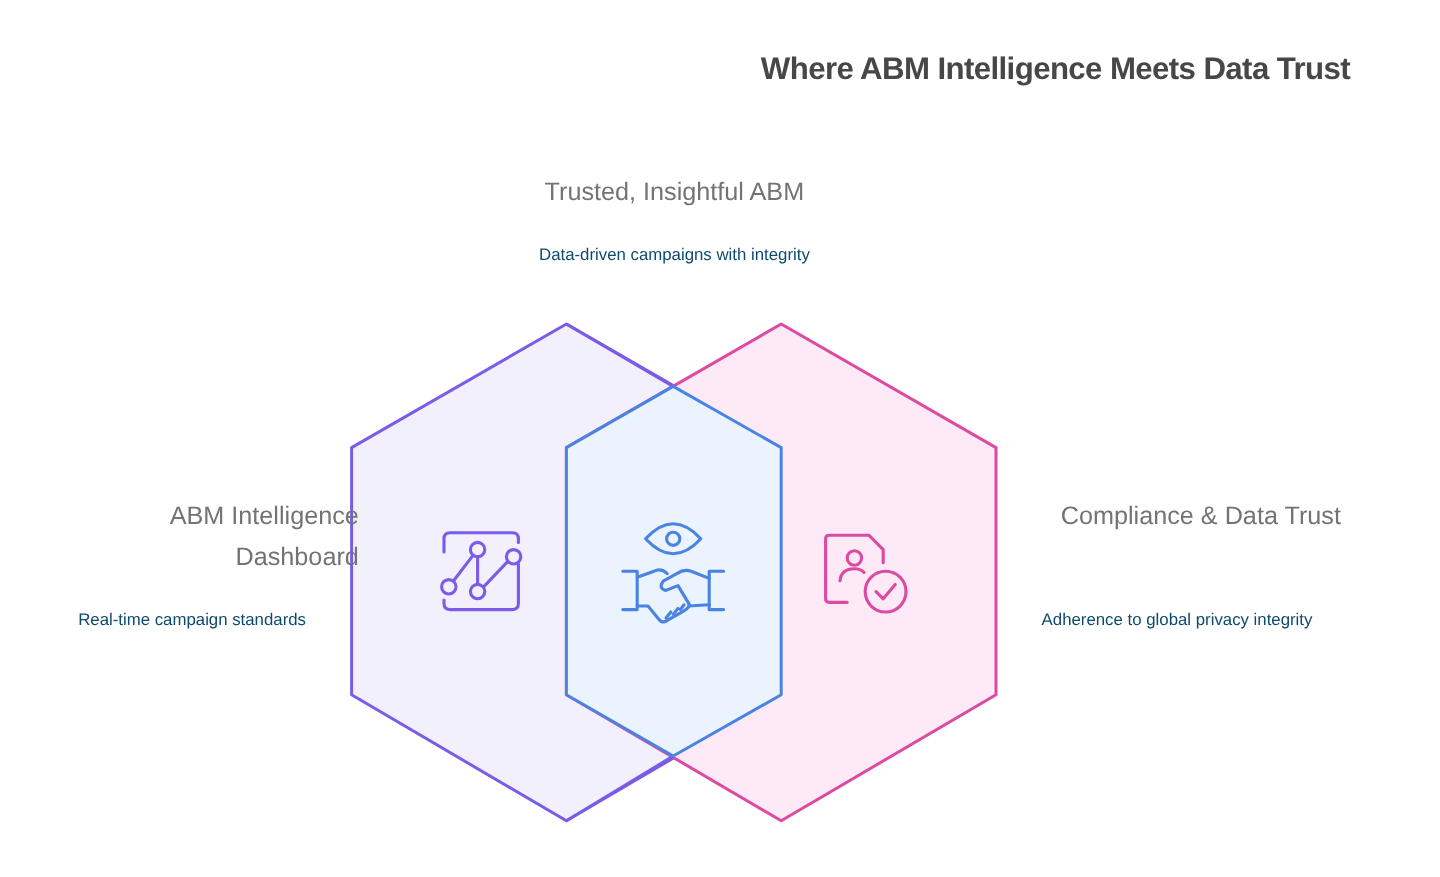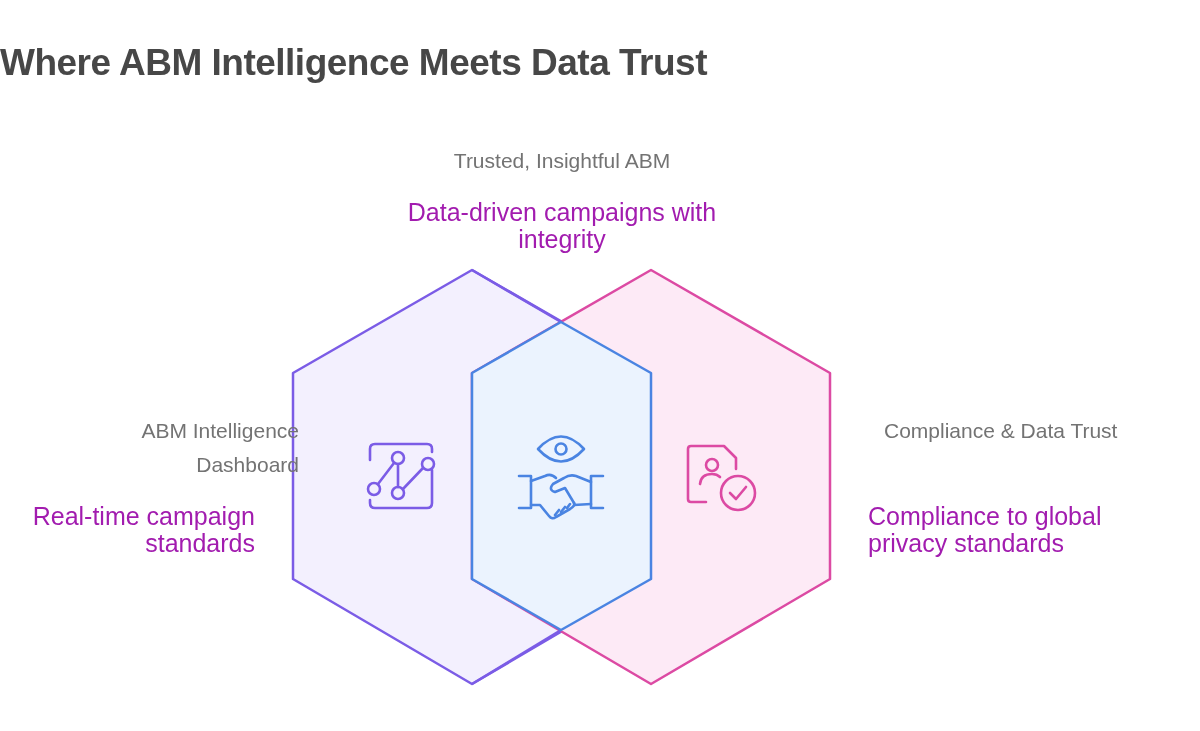--- a/index.html
+++ b/index.html
@@ -1,20 +1,20 @@
 <!DOCTYPE html>
 <html><head>
 <meta charset="utf-8">
 <style>
   html, body { margin:0; padding:0; background:#ffffff; }
   body { width:1200px; height:731px; position:relative; overflow:hidden; font-family:"Liberation Sans", sans-serif; }
-  .title { position:absolute; left:0; width:1125px; top:42px; text-align:left; font-size:37px; font-weight:bold; color:#474747; letter-spacing:-0.5px; }
+  .title { position:absolute; left:0; width:1125px; top:42px; text-align:right; font-size:26px; font-weight:bold; color:#474747; letter-spacing:-0.5px; }
   svg.diagram { position:absolute; left:0; top:0; }
   .heading { position:absolute; font-size:21px; color:#737373; line-height:34px; }
-  .desc { position:absolute; font-size:25px; color:#a21caf; line-height:27px; }
+  .desc { position:absolute; font-size:14px; color:#0c4a6e; line-height:27px; }
   .top-h { left:360px; width:404px; top:144px; text-align:center; }
   .top-d { left:390px; width:344px; top:199px; text-align:center; }
   .left-h { left:0; width:255px; top:414px; text-align:right;margin-left:44px; }
   .left-d { left:0; width:255px; top:503px; text-align:right; }
   .right-h { left:868px; width:290px; top:414px; text-align:left;margin-left:16px; }
   .right-d { left:868px; width:300px; top:503px; text-align:left; }
 </style>
 </head>
 <body>
 
@@ -64,13 +64,13 @@
   </g>
 </svg>
 
 <div class="heading top-h">Trusted, Insightful ABM</div>
 <div class="desc top-d">Data-driven campaigns with integrity</div>
 
 <div class="heading left-h">ABM Intelligence Dashboard</div>
 <div class="desc left-d">Real-time campaign standards</div>
 
 <div class="heading right-h">Compliance &amp; Data Trust</div>
-<div class="desc right-d">Compliance to global privacy standards</div>
+<div class="desc right-d">Adherence to global privacy integrity</div>
 
 </body></html>

